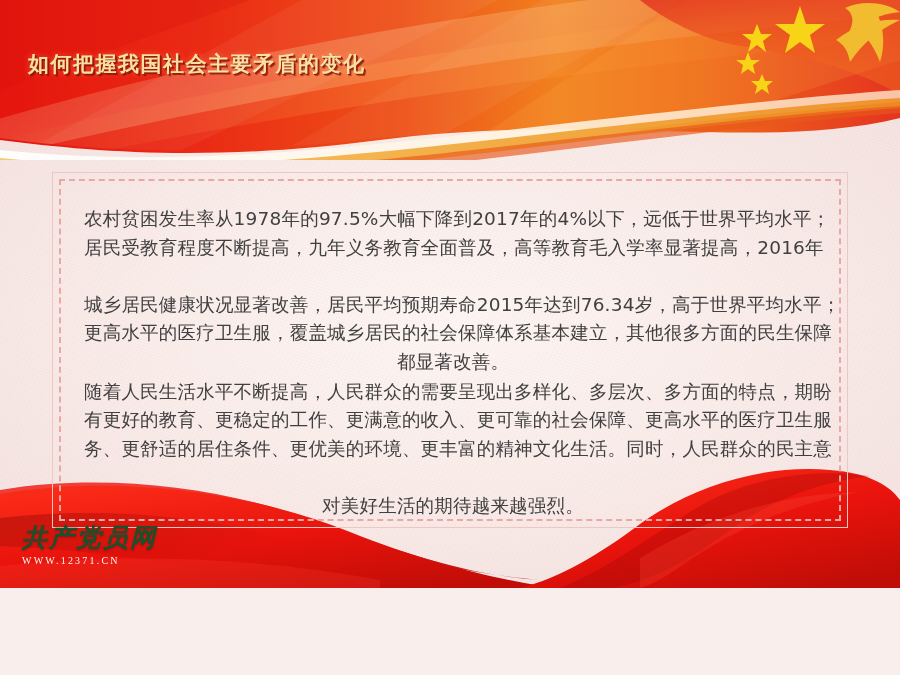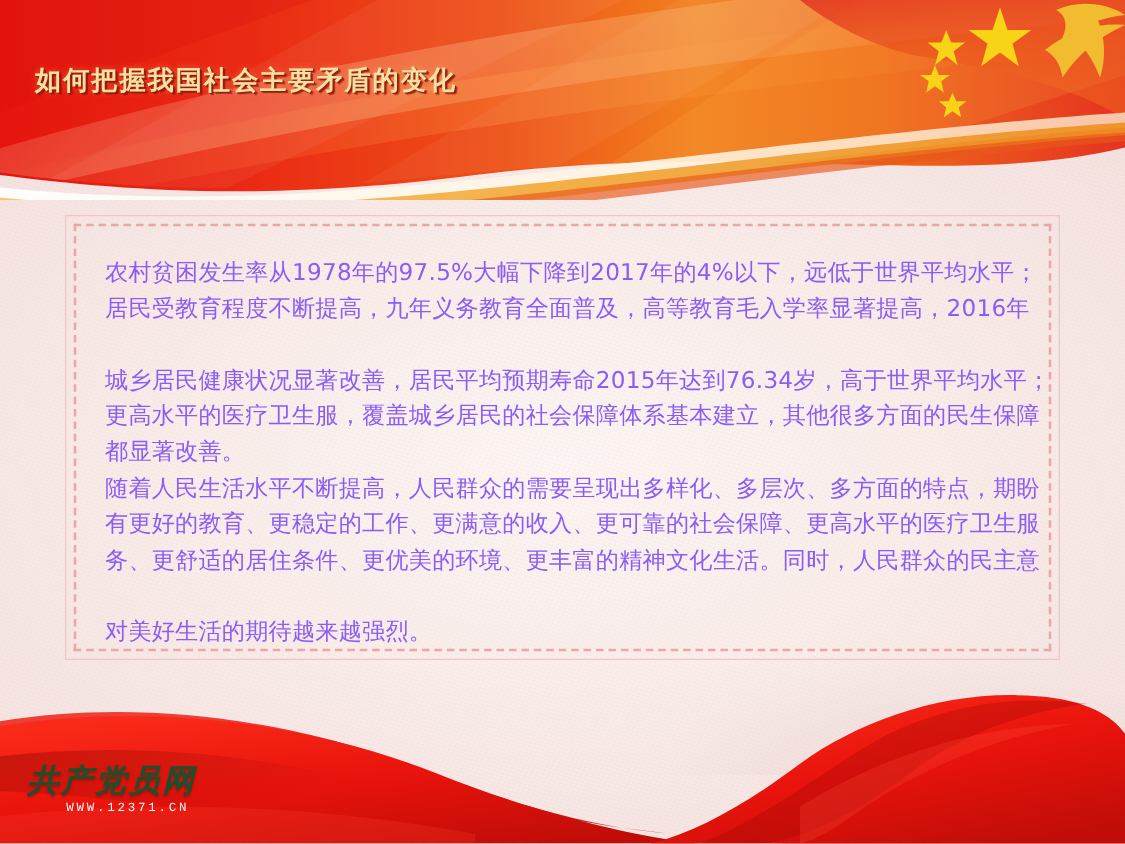--- a/index.html
+++ b/index.html
@@ -5,21 +5,21 @@
 <style>
   html,body{margin:0;padding:0;}
   body{
     width:900px;height:675px;
     font-family:"DejaVu Sans","Liberation Sans",sans-serif;
     background:#faeeec;
     overflow:hidden;
   }
   .poster{
     position:relative;
-    width:900px;height:675px;
+    width:900px;height:588px;
     overflow:hidden;
     background:#fbf0ee;
   }
 
   
   .paper-texture{
     position:absolute;inset:0;
     background:
       radial-gradient(ellipse 70% 55% at 50% 55%, #fdf6f4 0%, #f9ebe8 55%, #f4e2df 100%);
     z-index:0;
@@ -75,27 +75,26 @@
     font-weight:bold;
     font-style:italic;
     color:#14532d;
     letter-spacing:2px;
     line-height:1;
     text-shadow:0 1px 2px rgba(120,0,0,.45);
     white-space:nowrap;
   }
   .logo-url{
     margin-top:5px;
-    font-family:Liberation Mono, monospace;
+    font-family:Liberation Serif, serif;
     font-size:10px;
     letter-spacing:2.2px;
     color:#ffffff;
     opacity:.96;
     white-space:nowrap;
-    margin-left:31px;
   }
 
   
   .frame{
     position:absolute;
     left:52px;top:172px;
     width:796px;height:356px;
     z-index:4;
     border:1px solid #eec6c4;
     box-sizing:border-box;
@@ -108,22 +107,23 @@
     border-style:dashed;
   }
   .content{
     position:absolute;
     left:84px;top:205px;
     width:738px;
     z-index:5;
     font-family:"DejaVu Sans","Liberation Sans",sans-serif;
     font-size:18.5px;
     line-height:28.6px;
-    color:#8b5cf6;
+    color:#404040;
     letter-spacing:.2px;
+    text-align:center;
   }
   .content p{margin:0;}
   .content p + p{margin-top:1px;}
   .line{white-space:nowrap;}
 </style>
 </head>
 <body>
 
 <div class="poster">
 

